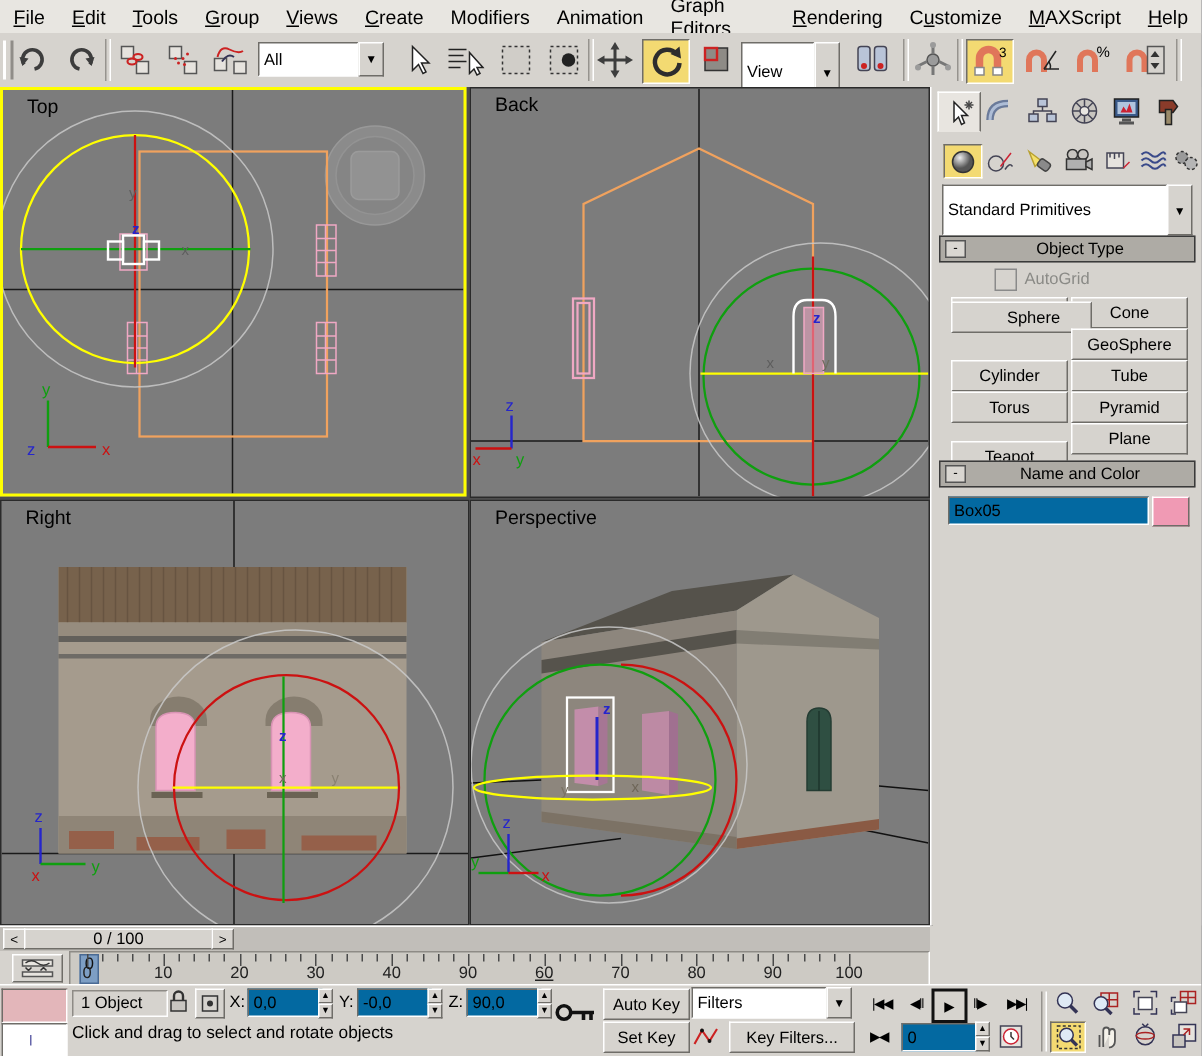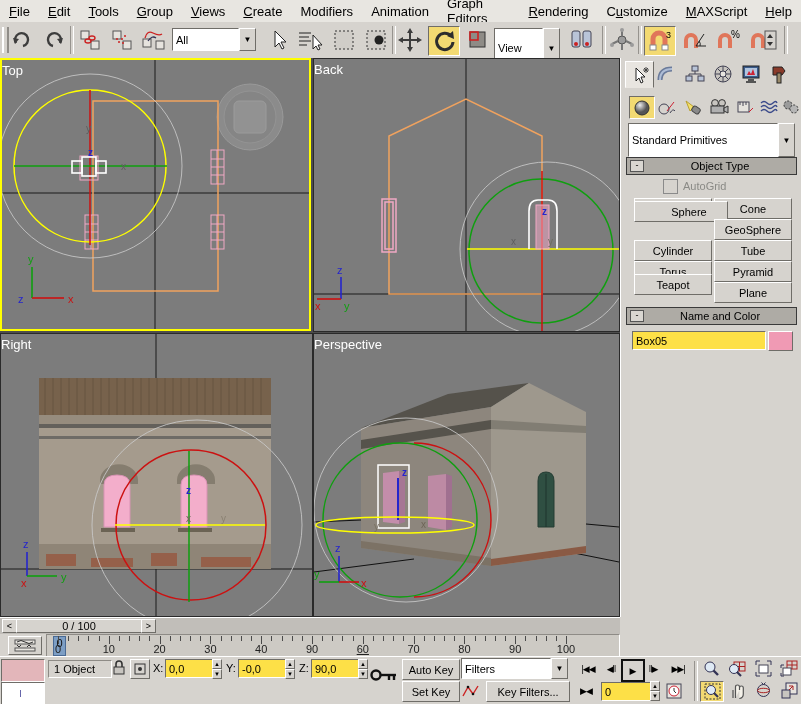--- a/index.html
+++ b/index.html
@@ -21,21 +21,21 @@
   .tbtn{position:absolute;top:4px;width:28px;height:28px;display:flex;align-items:center;justify-content:center;}
   .tbtn svg{display:block;}
   .grip{position:absolute;left:2px;top:5px;width:3px;height:26px;border-left:2px solid #fff;border-right:2px solid #908d88;}
   .dropdown{display:flex;align-items:center;}
   .dropdown .dd-text{flex:1;background:#fff;border:1px solid;border-color:#6f6d68 #fff #fff #6f6d68;
                      height:100%;display:flex;align-items:center;padding:0 3px;overflow:hidden;white-space:nowrap;}
   .dd-arrow{width:15px;height:100%;display:flex;align-items:center;justify-content:center;font-size:8px;}
   
   #vp-area{position:absolute;left:0;top:58px;width:622px;height:559px;background:#4d4d4d;}
   .vp{position:absolute;background:var(--viewportBg);overflow:hidden;}
-  .vp-label{position:absolute;left:0;top:3px;color:#ffffff;font-size:13px;pointer-events:none;}
+  .vp-label{position:absolute;left:16px;top:3px;color:#000000;font-size:13px;pointer-events:none;}
   svg text{font-family:"Liberation Sans",sans-serif;}
   
   #cmdpanel{position:absolute;left:620px;top:58px;width:181px;height:559px;background:var(--chrome);
             border-left:1px solid #fff;}
   .cp-tab{position:absolute;top:3px;width:27px;height:25px;display:flex;align-items:center;justify-content:center;}
   .cp-sub{position:absolute;top:38px;width:24px;height:21px;display:flex;align-items:center;justify-content:center;}
   .rollout{position:absolute;left:5px;width:169px;height:16px;background:#aeaba5;border:1px solid #3a3a3a;
            display:flex;align-items:center;}
   .rollout .minus{width:12px;height:10px;margin-left:3px;background:#d9d6d1;border:1px solid #555;
                   font-size:9px;line-height:8px;text-align:center;}
@@ -44,21 +44,21 @@
   
   #timeslider{position:absolute;left:0;top:617px;width:620px;height:16px;background:#c1beb9;
               border-top:1px solid #fff;border-bottom:1px solid #908d88;}
   #trackbar{position:absolute;left:0;top:634px;width:620px;height:22px;background:var(--chrome);}
   #ruler{position:absolute;left:46px;top:0;width:572px;height:21px;background:#cdcac4;
          border:1px solid;border-color:#8e8b86 #fff #fff #8e8b86;}
   .tick{position:absolute;top:1px;width:1px;background:#4a4a4a;}
   .tick-label{position:absolute;top:8px;font-size:11px;color:#222;transform:translateX(-50%);}
   
   #statusbar{position:absolute;left:0;top:656px;width:801px;height:48px;background:var(--chrome);border-top:1px solid #fff;}
-  .field{position:absolute;height:17px;background:#fde047;border:1px solid;border-color:#6f6d68 #fff #fff #6f6d68;
+  .field{position:absolute;height:17px;background:#0369a1;border:1px solid;border-color:#6f6d68 #fff #fff #6f6d68;
          padding:0 3px;display:flex;align-items:center;font-size:11px;}
   .spinner{position:absolute;width:10px;height:19px;display:flex;flex-direction:column;}
   .spinner div{flex:1;font-size:6px;line-height:8px;text-align:center;background:var(--chrome);
                border:1px solid;border-color:#fff #6f6d68 #6f6d68 #fff;}
   .sb-btn{position:absolute;height:19px;display:flex;align-items:center;justify-content:center;font-size:11px;}
   .pb{font-size:9px;letter-spacing:-1px;}
 </style>
 </head>
 <body>
 
@@ -600,21 +600,21 @@
     <div class="abs" style="left:62px;top:122px;color:#8a8a86">AutoGrid</div>
     <div id="object-type-grid">
         <div class="cp-btn raised" style="left: 13px; top: 140px;">Box</div>
         <div class="cp-btn raised" style="left: 93px; top: 140px;">Cone</div>
         <div class="cp-btn raised" style="left: 13px; top: 143px; padding-left: 16px;">Sphere</div>
         <div class="cp-btn raised" style="left: 93px; top: 161px;">GeoSphere</div>
         <div class="cp-btn raised" style="left: 13px; top: 182px;">Cylinder</div>
         <div class="cp-btn raised" style="left: 93px; top: 182px;">Tube</div>
         <div class="cp-btn raised" style="left: 13px; top: 203px;">Torus</div>
         <div class="cp-btn raised" style="left: 93px; top: 203px;">Pyramid</div>
-        <div class="cp-btn raised" style="left: 13px; top: 216px;">Teapot</div>
+        <div class="cp-btn raised" style="left: 13px; top: 236px;">Teapot</div>
         <div class="cp-btn raised" style="left: 93px; top: 224px;">Plane</div>
       </div>
 
     <div class="rollout" style="top:249px">
       <div class="minus">-</div>
       <div class="r-title">Name and Color</div>
     </div>
     <div class="field" style="left:11px;top:273px;width:126px">Box05</div>
     <div class="abs raised" style="left:147px;top:273px;width:23px;height:18px;background:var(--objectPink)"></div>
   </div>
@@ -740,20 +740,21 @@
       </div>
 
     <div class="abs" style="left:370px;top:10px">
       <svg width="28" height="16">
           <circle cx="6" cy="8" r="4.5" fill="none" stroke="#111" stroke-width="2.4"></circle>
           <line x1="10" y1="8" x2="26" y2="8" stroke="#111" stroke-width="2.4"></line>
           <line x1="19" y1="8" x2="19" y2="13" stroke="#111" stroke-width="2.4"></line>
           <line x1="24" y1="8" x2="24" y2="13" stroke="#111" stroke-width="2.4"></line>
         </svg></div>
 
+    <div class="abs" style="left:48px;top:26px;font-size:11.5px">Click and drag to select and rotate objects</div>
 
     <div class="sb-btn raised" style="left:402px;top:2px;width:56px">Auto Key</div>
     <div class="sb-btn raised" style="left:402px;top:24px;width:56px">Set Key</div>
 
     <div class="dropdown abs" style="left:461px;top:2px;width:107px;height:19px">
       <div class="dd-text">Filters</div>
       <div class="dd-arrow raised">▼</div>
     </div>
     <div class="sb-btn" style="left:461px;top:24px;width:20px">
       <svg width="18" height="14">

